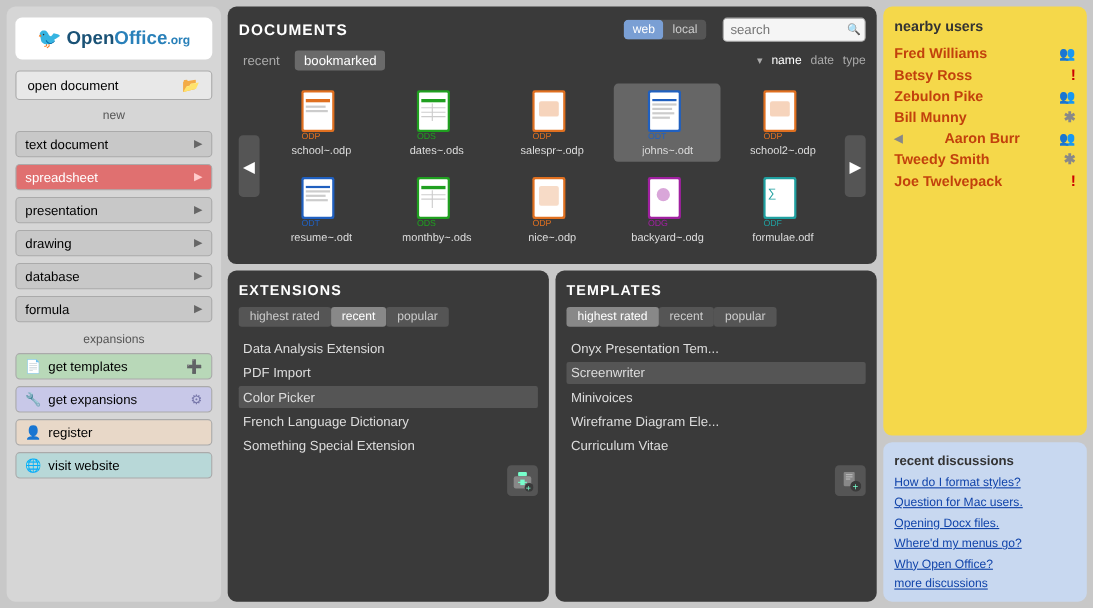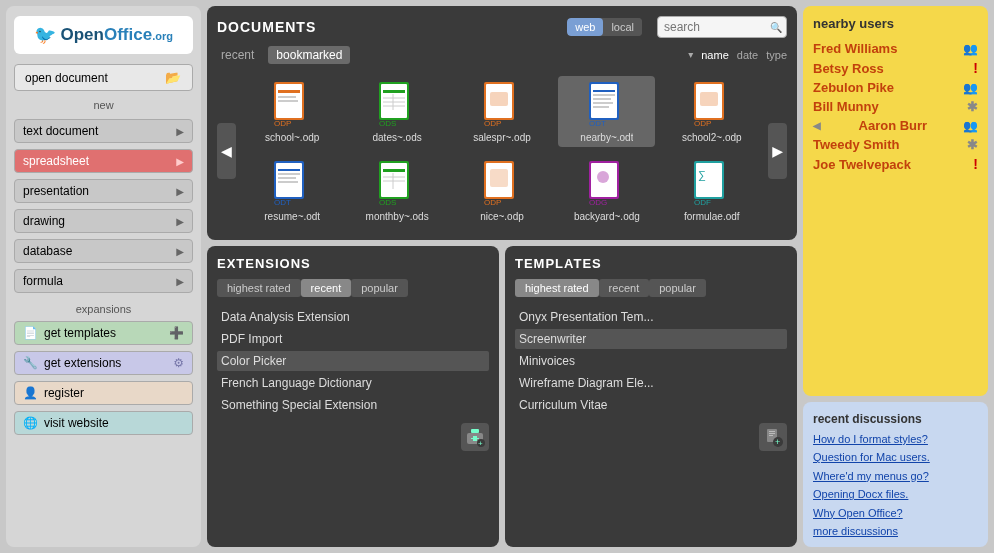--- a/index.html
+++ b/index.html
@@ -410,21 +410,21 @@
 
   <div class="expansions-label" style="text-align:center;">expansions</div>
 
   <button class="exp-btn green">
     <span>📄</span>
     <span>get templates</span>
     <span style="color:#4a9;margin-left:auto;">➕</span>
   </button>
   <button class="exp-btn blue">
     <span>🔧</span>
-    <span>get extensions</span>
+    <span>get expansions</span>
     <span style="color:#77a;margin-left:auto;">⚙</span>
   </button>
   <button class="exp-btn peach">
     <span>👤</span>
     <span>register</span>
   </button>
   <button class="exp-btn teal">
     <span>🌐</span>
     <span>visit website</span>
   </button>
@@ -506,21 +506,21 @@
                 <rect x="6" y="2" width="30" height="38" rx="2" fill="#2060c0"></rect>
                 <rect x="8" y="4" width="26" height="34" rx="1" fill="#fff"></rect>
                 <rect x="10" y="10" width="22" height="2" fill="#2060c0"></rect>
                 <rect x="10" y="14" width="22" height="2" fill="#ccc"></rect>
                 <rect x="10" y="18" width="18" height="2" fill="#ccc"></rect>
                 <rect x="10" y="22" width="20" height="2" fill="#ccc"></rect>
                 <rect x="10" y="26" width="16" height="2" fill="#ccc"></rect>
                 <text x="6" y="46" font-size="8" fill="#2060c0">ODT</text>
               </svg>
           </div>
-          <span class="file-name">nearby~.odt</span>
+          <span class="file-name">johns~.odt</span>
         </div>
         <div class="file-item">
           <div class="file-icon">
             <svg viewBox="0 0 48 48">
                 <rect x="6" y="2" width="30" height="38" rx="2" fill="#e07020"></rect>
                 <rect x="8" y="4" width="26" height="34" rx="1" fill="#fff"></rect>
                 <rect x="12" y="12" width="18" height="14" rx="2" fill="#e07020" opacity="0.3"></rect>
                 <text x="6" y="46" font-size="8" fill="#e07020">ODP</text>
               </svg>
           </div>
@@ -685,18 +685,18 @@
     <div class="user-item">
       <span class="user-name">Joe Twelvepack</span>
       <span class="badge-red" style="font-weight:bold;font-size:14px;">!</span>
     </div>
   </div>
 
   <div id="recent-discussions">
     <div id="discussions-title">recent discussions</div>
     <a class="discussion-link">How do I format styles?</a>
     <a class="discussion-link">Question for Mac users.</a>
+    <a class="discussion-link">Opening Docx files.</a>
     <a class="discussion-link">Where'd my menus go?</a>
-    <a class="discussion-link">Opening Docx files.</a>
     <a class="discussion-link">Why Open Office?</a>
     <a class="more-link">more discussions</a>
   </div>
 </div>
 
 </body></html>

